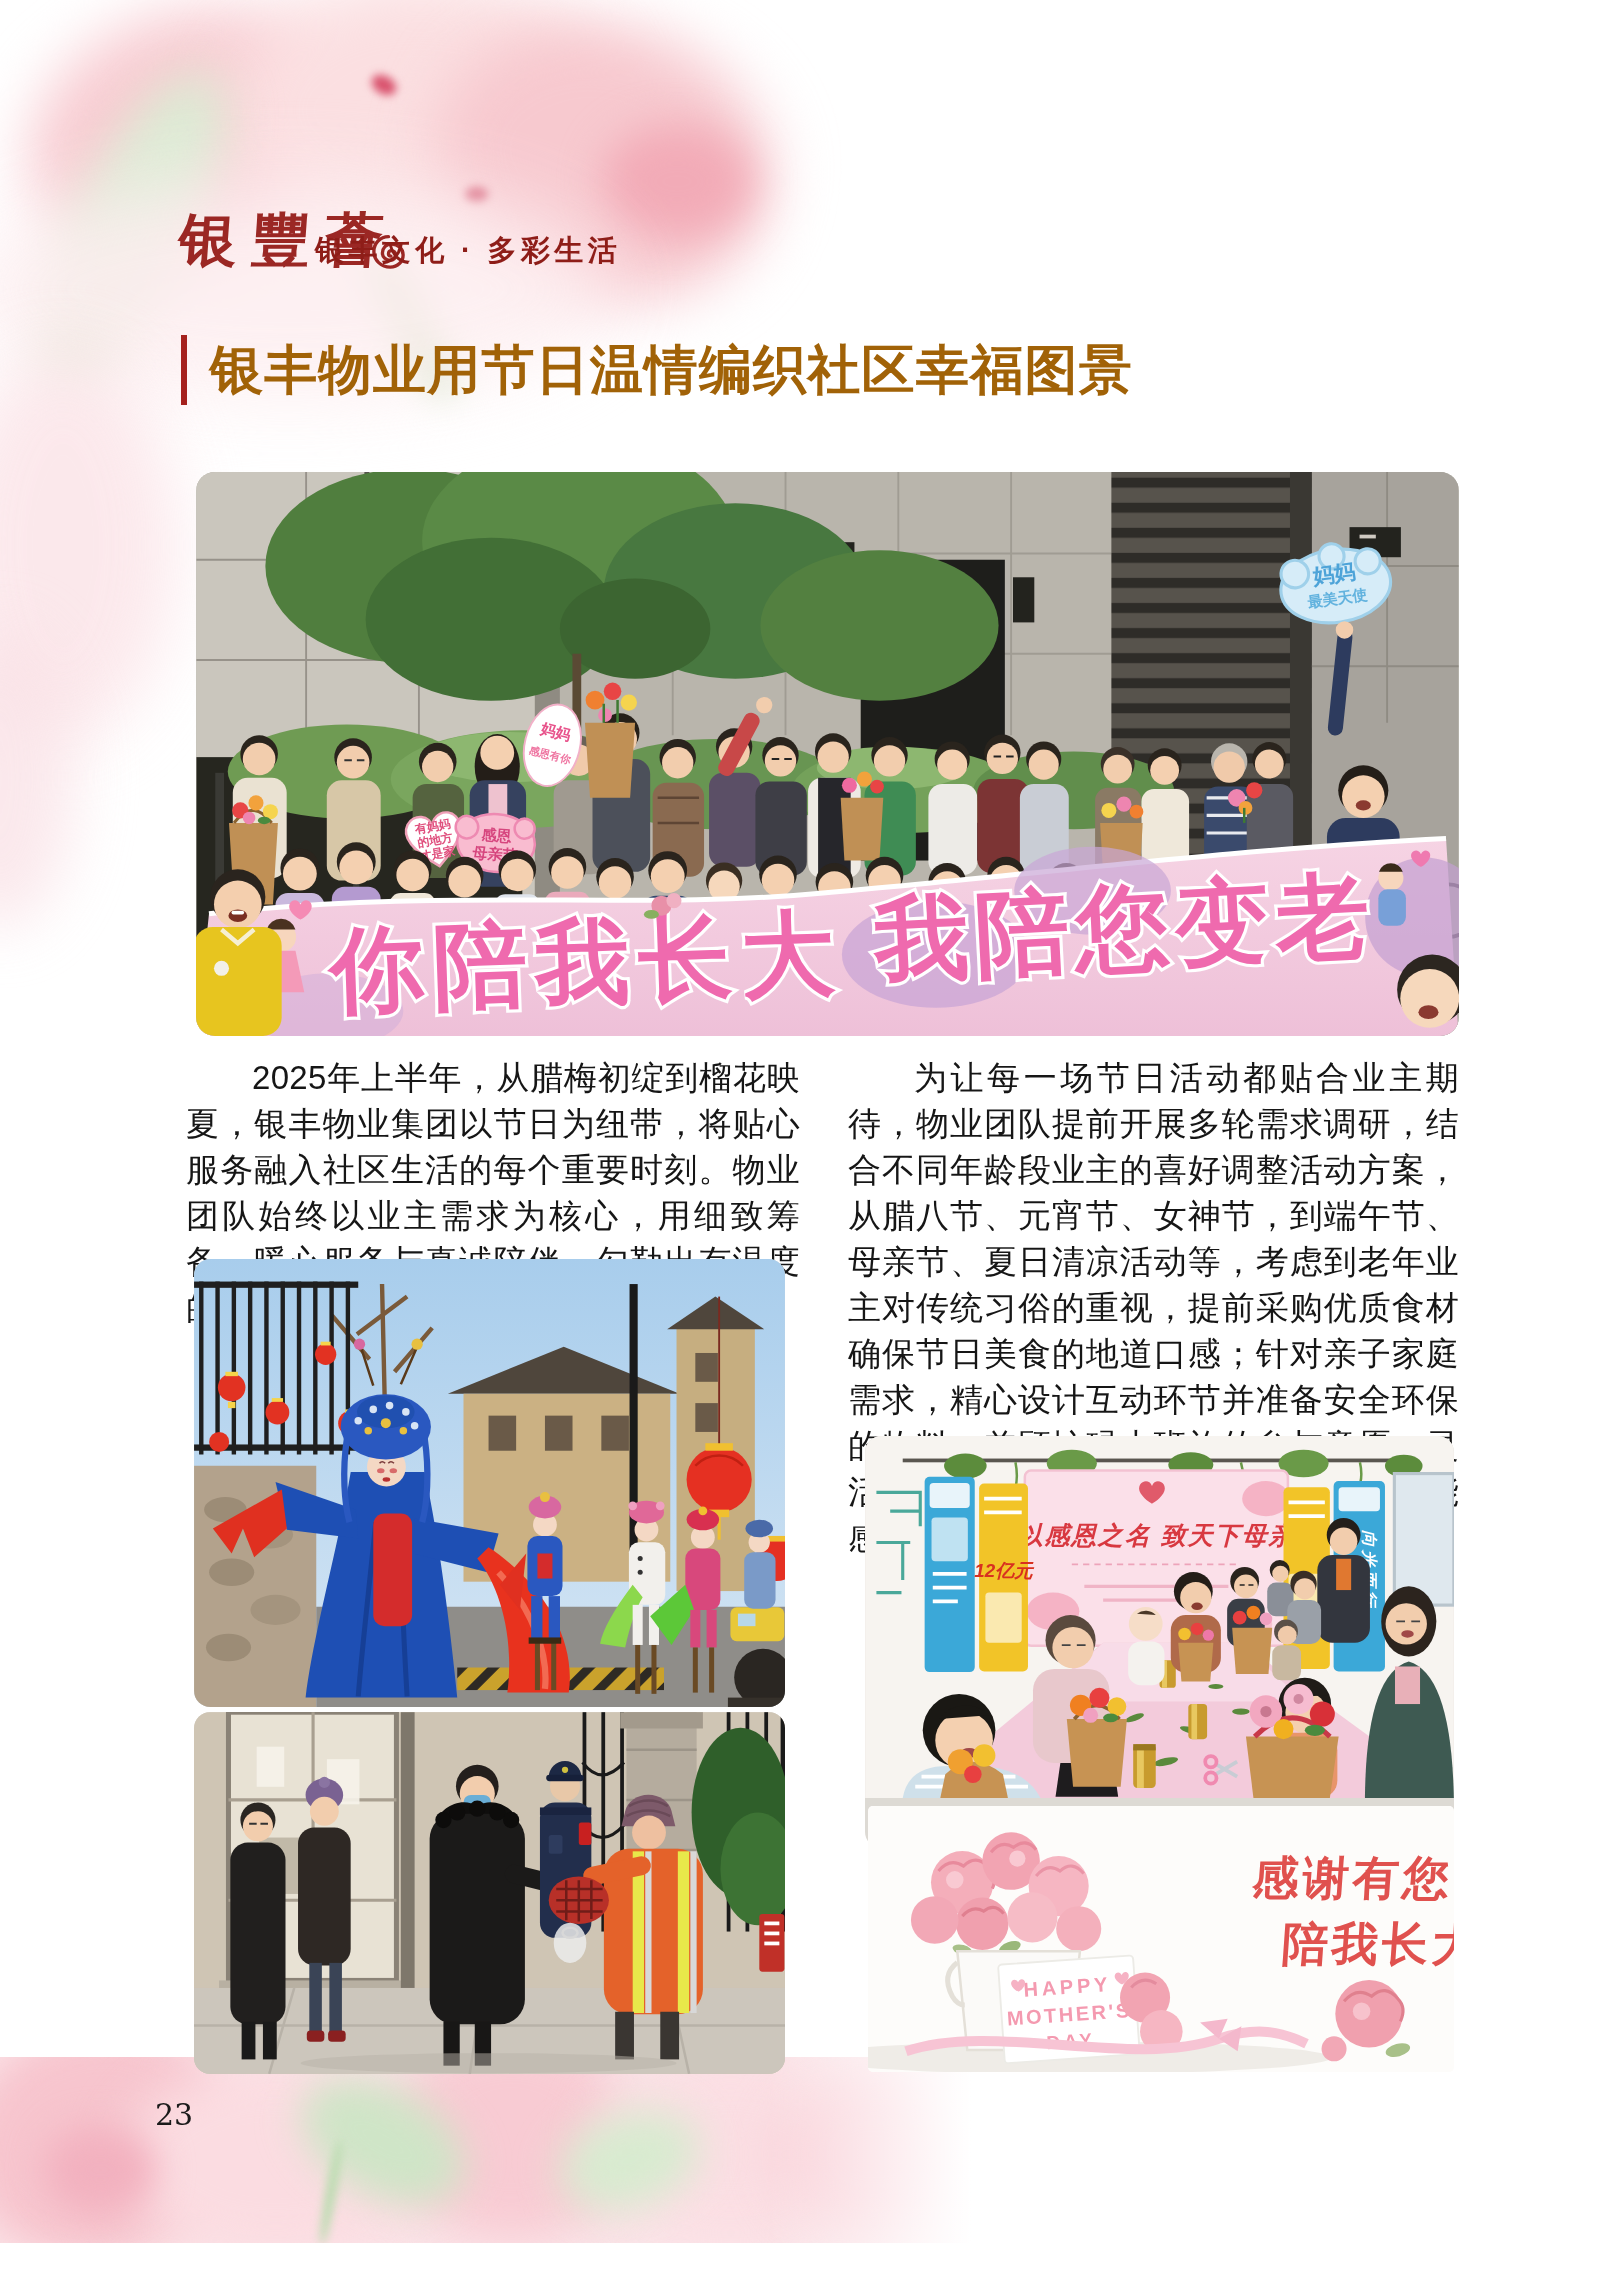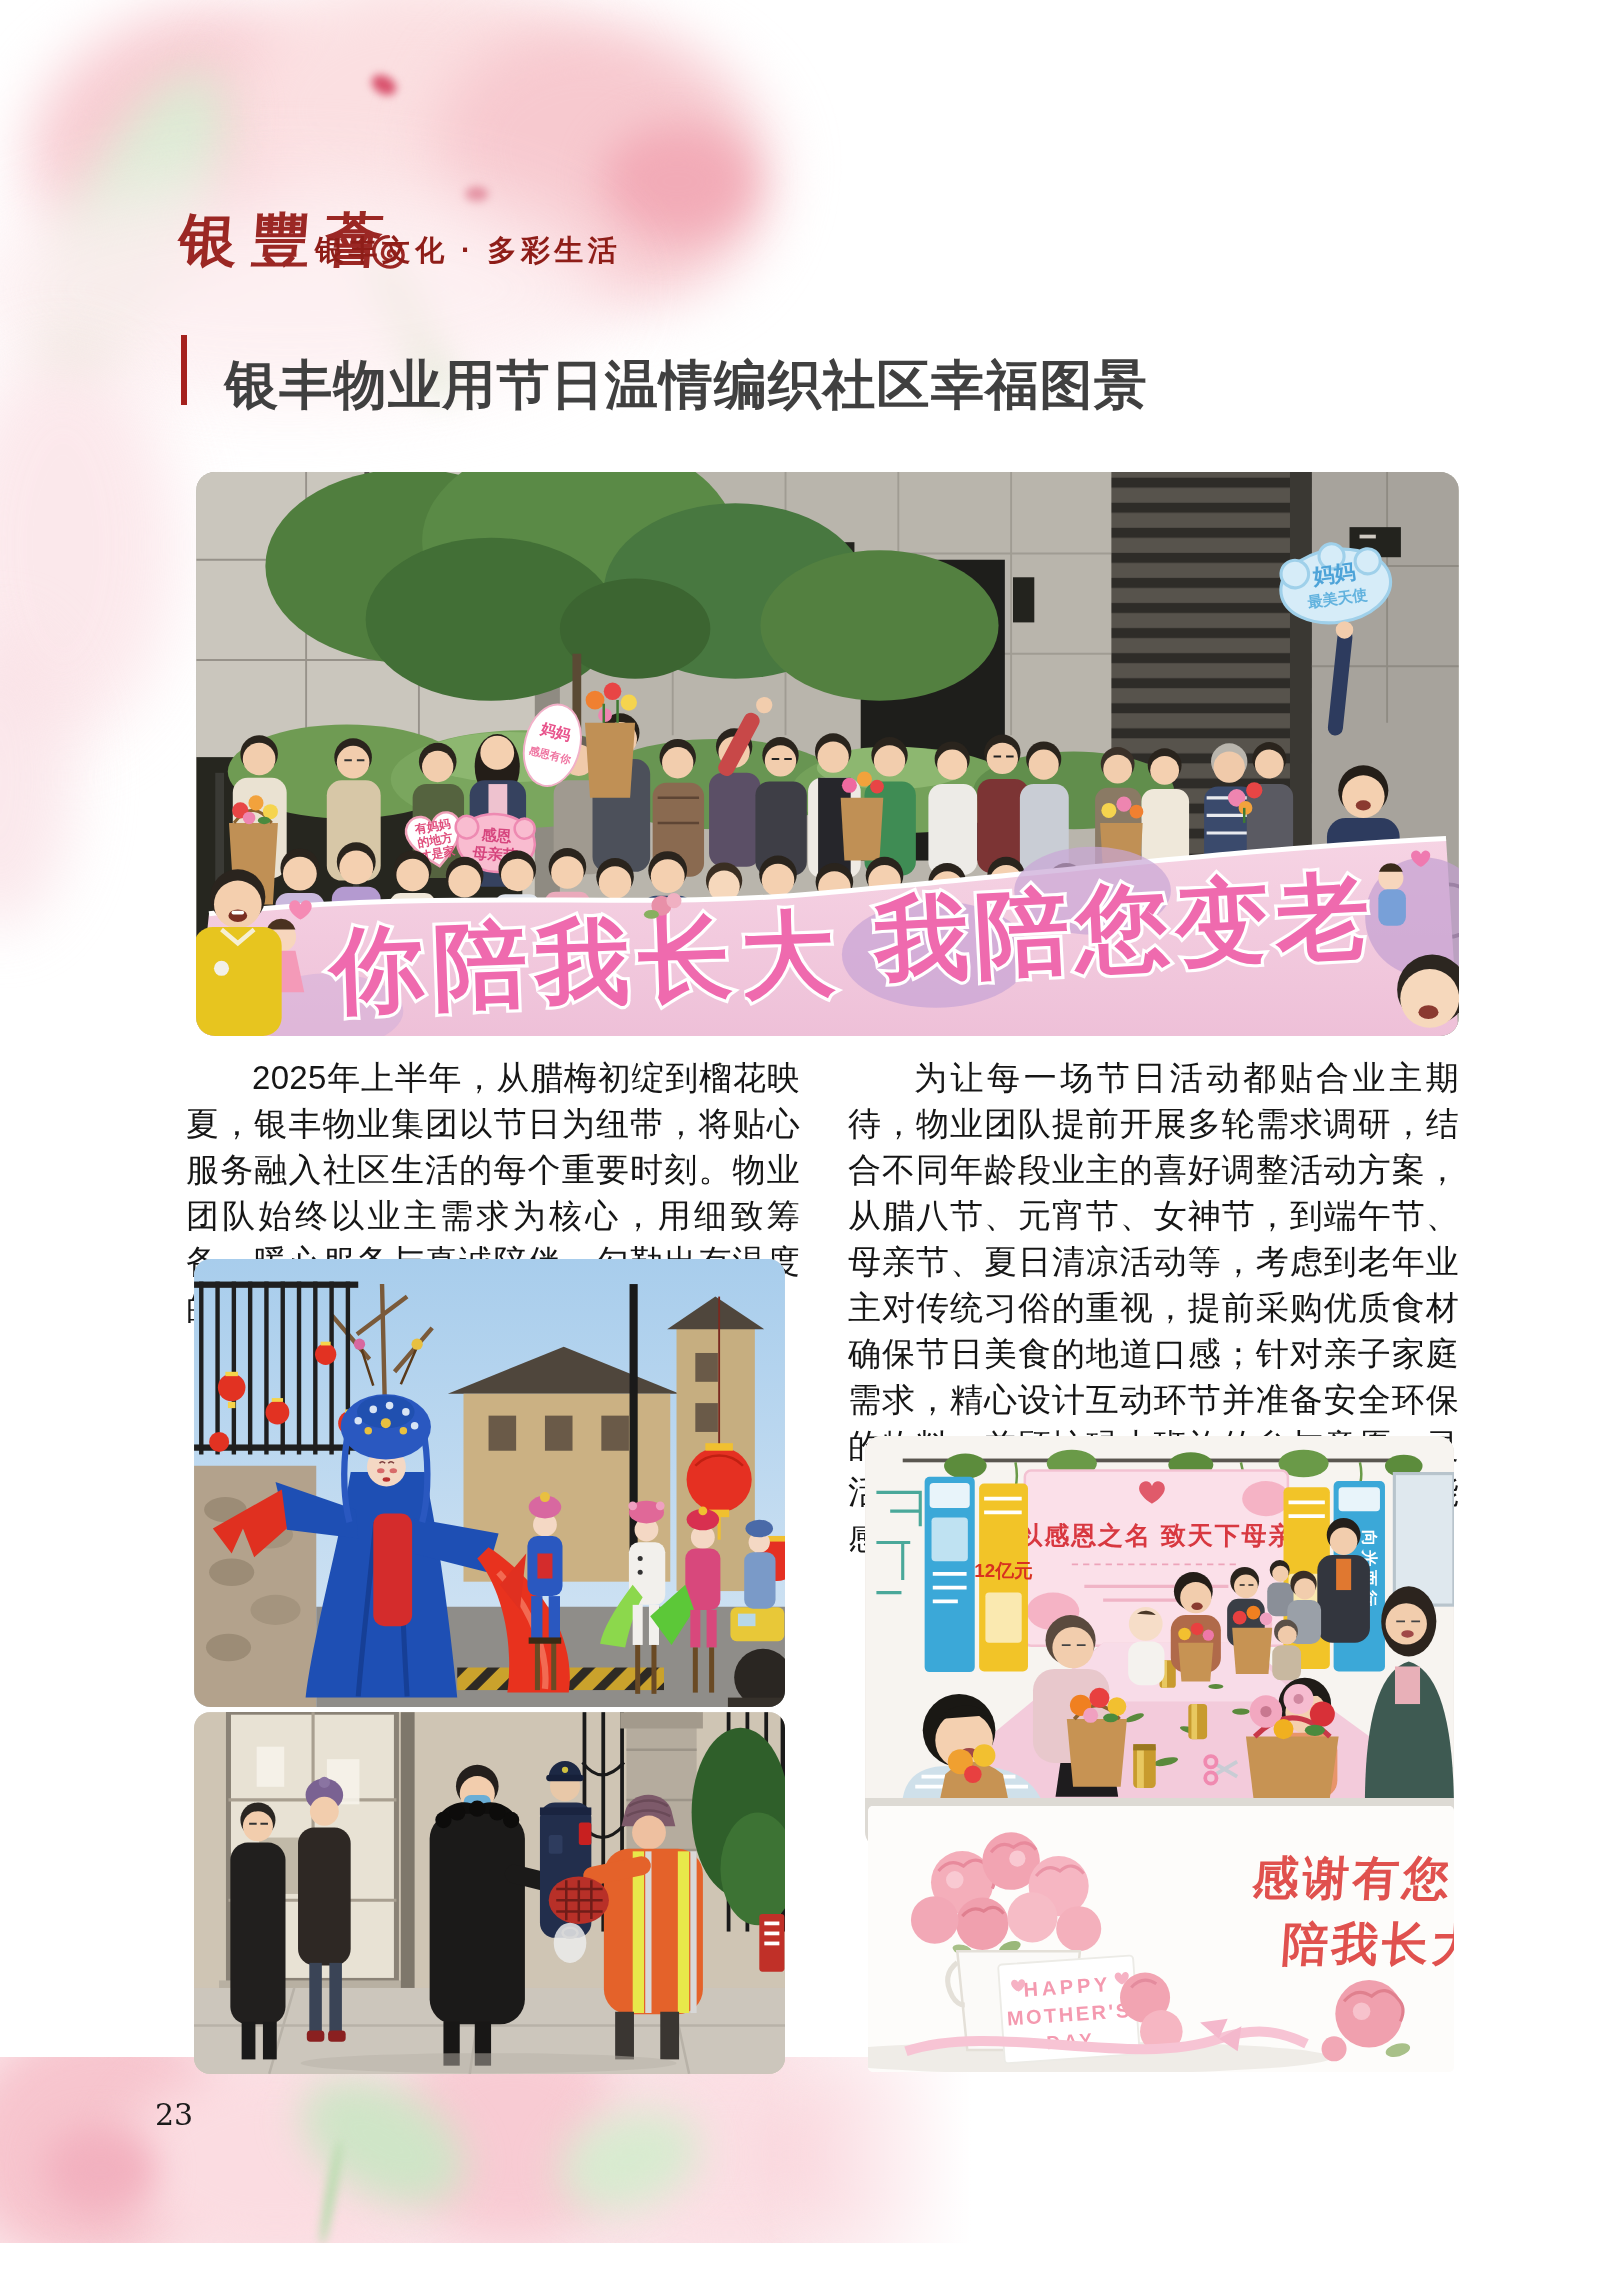--- a/index.html
+++ b/index.html
@@ -13,34 +13,34 @@
   .decor-bottom .wash{position:absolute;inset:0;background:#fbe4e8;}
   .fadeR{position:absolute;right:0;top:0;width:201px;height:100%;
          background:linear-gradient(to right,rgba(255,255,255,0),#ffffff);}
   
   .logo{left:179px;top:202px;font-family:"DejaVu Serif","Liberation Serif",serif;
         font-size:58px;font-weight:700;color:#9b2724;letter-spacing:15px;transform:skewX(-4deg);}
   .swirl{left:369px;top:233px;width:39px;height:39px;}
   .tagline{left:315px;top:231px;font-size:29px;font-weight:700;color:#8e1d18;letter-spacing:4.4px;}
   
   .titlebar{left:181px;top:335px;width:6.3px;height:70px;background:#a5211e;}
-  .title{left:209px;top:334px;margin:16px;font-size:53px;font-weight:900;color:#404040;
+  .title{left:209px;top:334px;margin:1px;font-size:53px;font-weight:900;color:#a16207;
          letter-spacing:1.3px;white-space:nowrap;text-align:center;}
   
   .para{margin:0;font-size:33px;line-height:46px;color:#161616;text-align:justify;
         text-indent:2em;letter-spacing:0.3px;}
   .para-left{left:186px;top:1055px;width:614px;}
   .para-right{left:848px;top:1055px;width:611px;}
   
   .ph{overflow:hidden;border-radius:16.3px;background:#dddad4;}
   .ph svg{display:block;}
   .ph-group{left:196px;top:472px;width:1263px;height:564px;border-radius:19px;}
   .ph-stilts{left:194px;top:1259px;width:591px;height:448px;}
   .ph-gift{left:194px;top:1712px;width:591px;height:362px;}
-  .ph-workshop{left:865px;top:1436px;width:589px;height:412px;}
+  .ph-workshop{left:865px;top:1436px;width:589px;height:412px;font-style:italic;}
   .ph-mothersday{left:868px;top:1806px;width:586px;height:266px;border-radius:5px;background:#fdfcfa;}
   
   .pagenum{left:155px;top:2097px;font-family:"DejaVu Serif","Liberation Serif",serif;
            font-size:30px;color:#1a1a1a;}
 </style>
 </head>
 <body>
 
 <div class="page">
 

